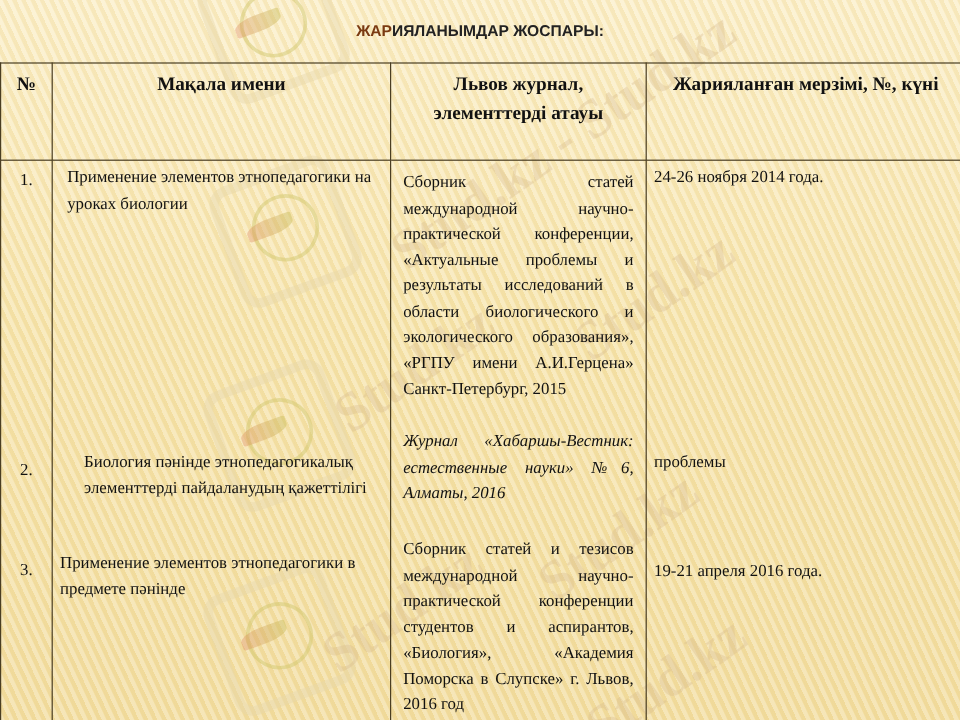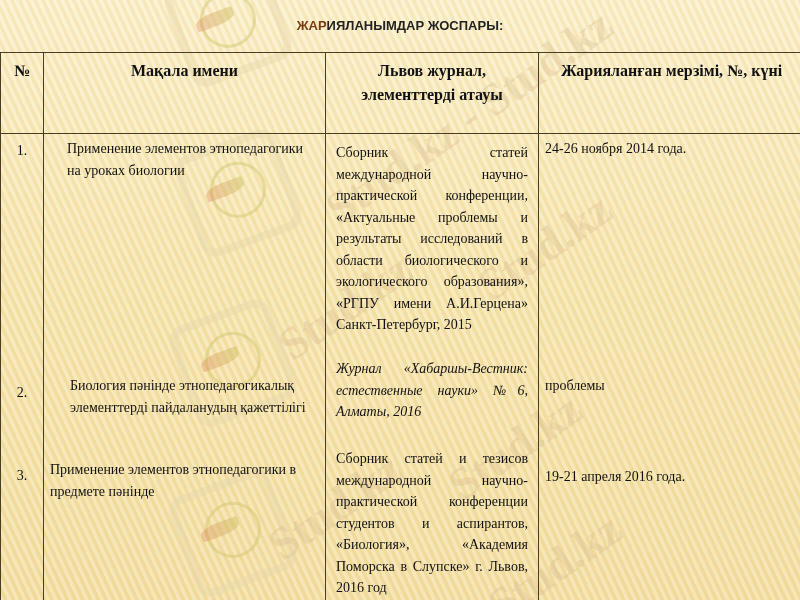--- a/index.html
+++ b/index.html
@@ -113,21 +113,21 @@
     <tr>
       <td class="num">
         <div class="numbox">
           <span style="top:2px;">1.</span>
           <span style="top:244px;">2.</span>
           <span style="top:327px;">3.</span>
         </div>
       </td>
       <td>
         <div class="cell">
-          <div class="entry" style="top:0; left:17px; right:0;">Применение элементов этнопедагогики на уроках биологии</div>
+          <div class="entry" style="top:0; left:6px; right:0;">Применение элементов этнопедагогики на уроках биологии</div>
           <div class="entry" style="top:237px; left:0; right:0;margin-left:20px;">Биология пәнінде этнопедагогикалық элементтерді пайдаланудың қажеттілігі</div>
           <div class="entry" style="top:321px; left:0; right:0;">Применение элементов этнопедагогики в предмете пәнінде</div>
         </div>
       </td>
       <td class="venue">
         <div class="cell">
           <p class="entry j" style="top:0; left:0; right:0;">Сборник статей международной научно-практической конференции, «Актуальные проблемы и результаты исследований в области биологического и экологического образования», «РГПУ имени А.И.Герцена» Санкт-Петербург, 2015</p>
           <p class="entry j" style="top:216px; left:0; right:0;font-style:italic;">Журнал «Хабаршы-Вестник: естественные науки» №6, Алматы, 2016</p>
           <p class="entry j" style="top:306px; left:0; right:0;font-family:Liberation Serif, serif;">Сборник статей и тезисов международной научно-практической конференции студентов и аспирантов, «Биология», «Академия Поморска в Слупске» г. Львов, 2016 год</p>
         </div>

